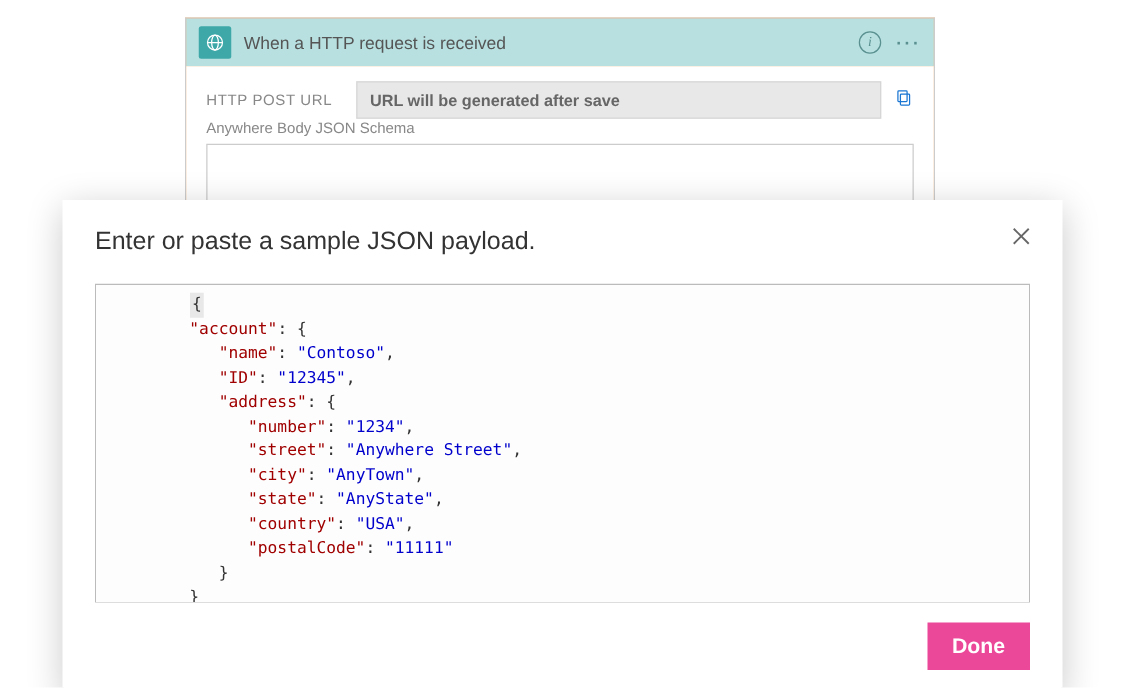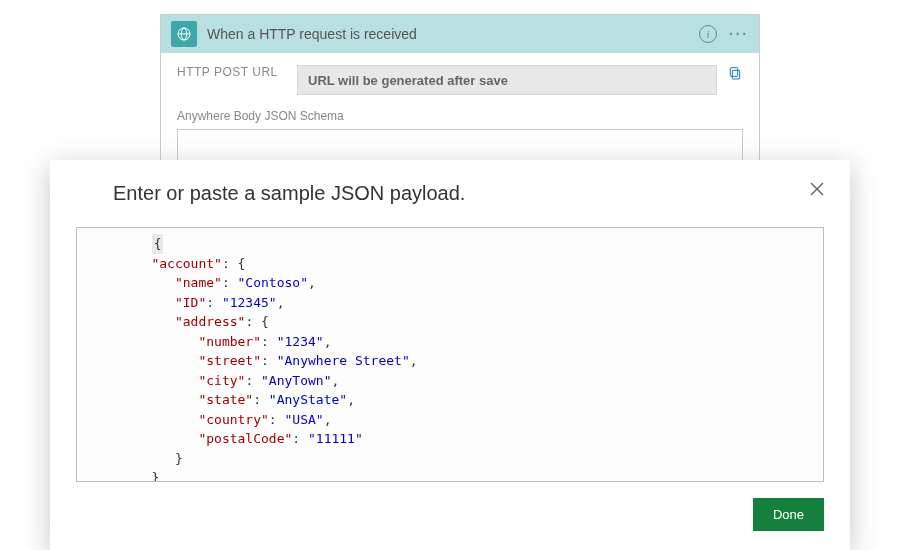--- a/index.html
+++ b/index.html
@@ -7,21 +7,21 @@
       font-family: 'Segoe UI', Tahoma, sans-serif;
       background: #fff;
       width: 900px;
       height: 550px;
       position: relative;
       overflow: hidden;
     }
     .trigger-card {
       position: absolute;
       top: 14px;
-      left: 160px;
+      left: 148px;
       width: 600px;
       border: 1px solid #ccc;
       background: #fdba74;
     }
     .trigger-header {
       background: #b8e0e0;
       display: flex;
       align-items: center;
       padding: 5px 10px;
       height: 38px;
@@ -60,22 +60,22 @@
       letter-spacing: 2px;
       cursor: pointer;
       font-weight: bold;
     }
     .trigger-body {
       padding: 12px 16px 10px 16px;
       background: #fff;
     }
     .url-row {
       display: flex;
-      align-items: flex-start;
-      margin-bottom: 14px;
+      align-items: center;
+      margin-bottom: 0;
     }
     .url-label {
       color: #888;
       font-size: 12px;
       letter-spacing: 0.5px;
       width: 120px;
     }
     .url-box {
       flex: 1;
       background: #e8e8e8;
@@ -119,21 +119,20 @@
     }
     .modal-header {
       display: flex;
       justify-content: space-between;
       align-items: flex-start;
     }
     .modal-title {
       font-size: 20px;
       font-weight: 300;
       color: #333;
-      margin-left: 37px;
     }
     .close-icon {
       cursor: pointer;
       color: #666;
     }
     .close-icon svg { width: 14px; height: 14px; stroke: #666; stroke-width: 1.5; }
     .json-editor {
       margin-top: 22px;
       border: 1px solid #bbb;
       background: #fdfdfd;
@@ -158,25 +157,25 @@
     }
     .json-key { color: #a00000; }
     .json-str { color: #0000cc; }
     .json-punct { color: #333; }
     .modal-footer {
       display: flex;
       justify-content: flex-end;
       margin-top: 16px;
     }
     .done-btn {
-      background: #15803d;
+      background: #ec4899;
       color: #fff;
       border: none;
-      font-size: 13px;
-      font-weight: 400;
+      font-size: 17px;
+      font-weight: 700;
       padding: 9px 20px;
       cursor: pointer;
     }
   </style>
 </head>
 <body>
 
 <div class="trigger-card">
   <div class="trigger-header">
     <div class="trigger-icon">

